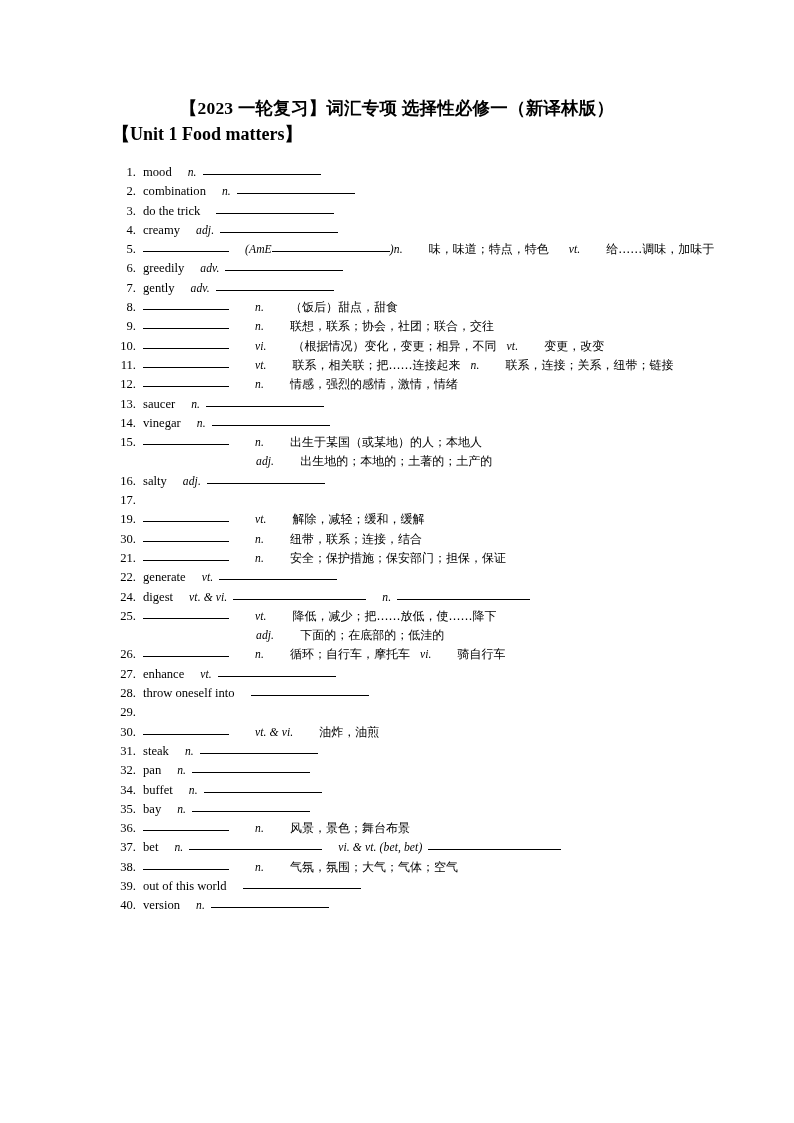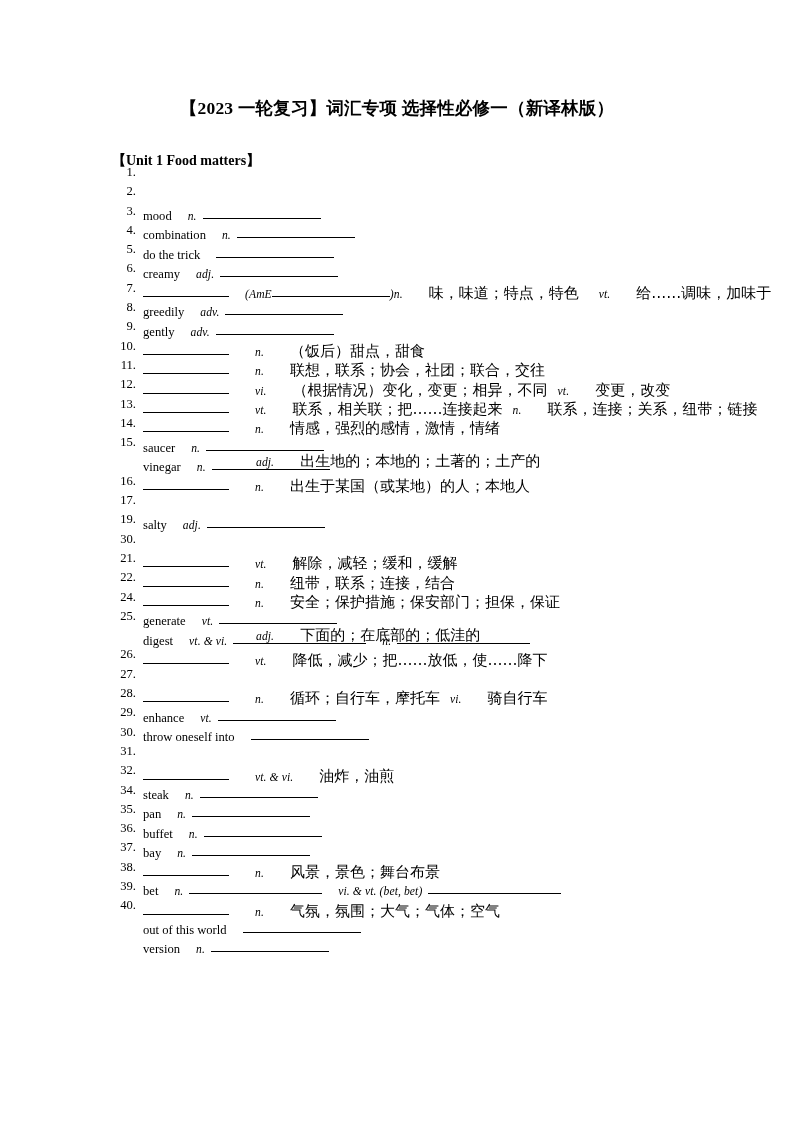--- a/index.html
+++ b/index.html
@@ -30,22 +30,22 @@
     width: 794px;
     text-align: center;
     font-size: 17.5px;
     font-weight: bold;
     letter-spacing: 0.2px;
     white-space: nowrap;
   }
   .unit-heading {
     position: absolute;
     left: 112px;
-    top: 152px;
-    font-size: 14px;
+    top: 122px;
+    font-size: 18px;
     font-weight: bold;
     white-space: nowrap;
   }
   .list {
     position: absolute;
     left: 112px;
     top: 163px;
     width: 660px;
   }
   .row {
@@ -61,33 +61,32 @@
     top: 0;
     width: 24px;
     text-align: right;
     font-size: 12.6px;
   }
   .body {
     position: absolute;
     left: 31px;
     top: 0;
     white-space: nowrap;
-    margin-top: 44px;
   }
   .word {
     font-size: 12.6px;
   }
   .pos {
     font-style: italic;
     font-size: 11.6px;
     letter-spacing: 0.1px;
   }
   .cn {
     font-family: "DejaVu Sans", "Liberation Sans", sans-serif;
-    font-size: 15px;
+    font-size: 12px;
     padding-left: 20px;
   }
   .blank {
     display: inline-block;
     border-bottom: 1px solid #000;
     height: 11px;
     vertical-align: baseline;
     margin-bottom: 1px;
   }
   .b-sm { width: 86px; }

